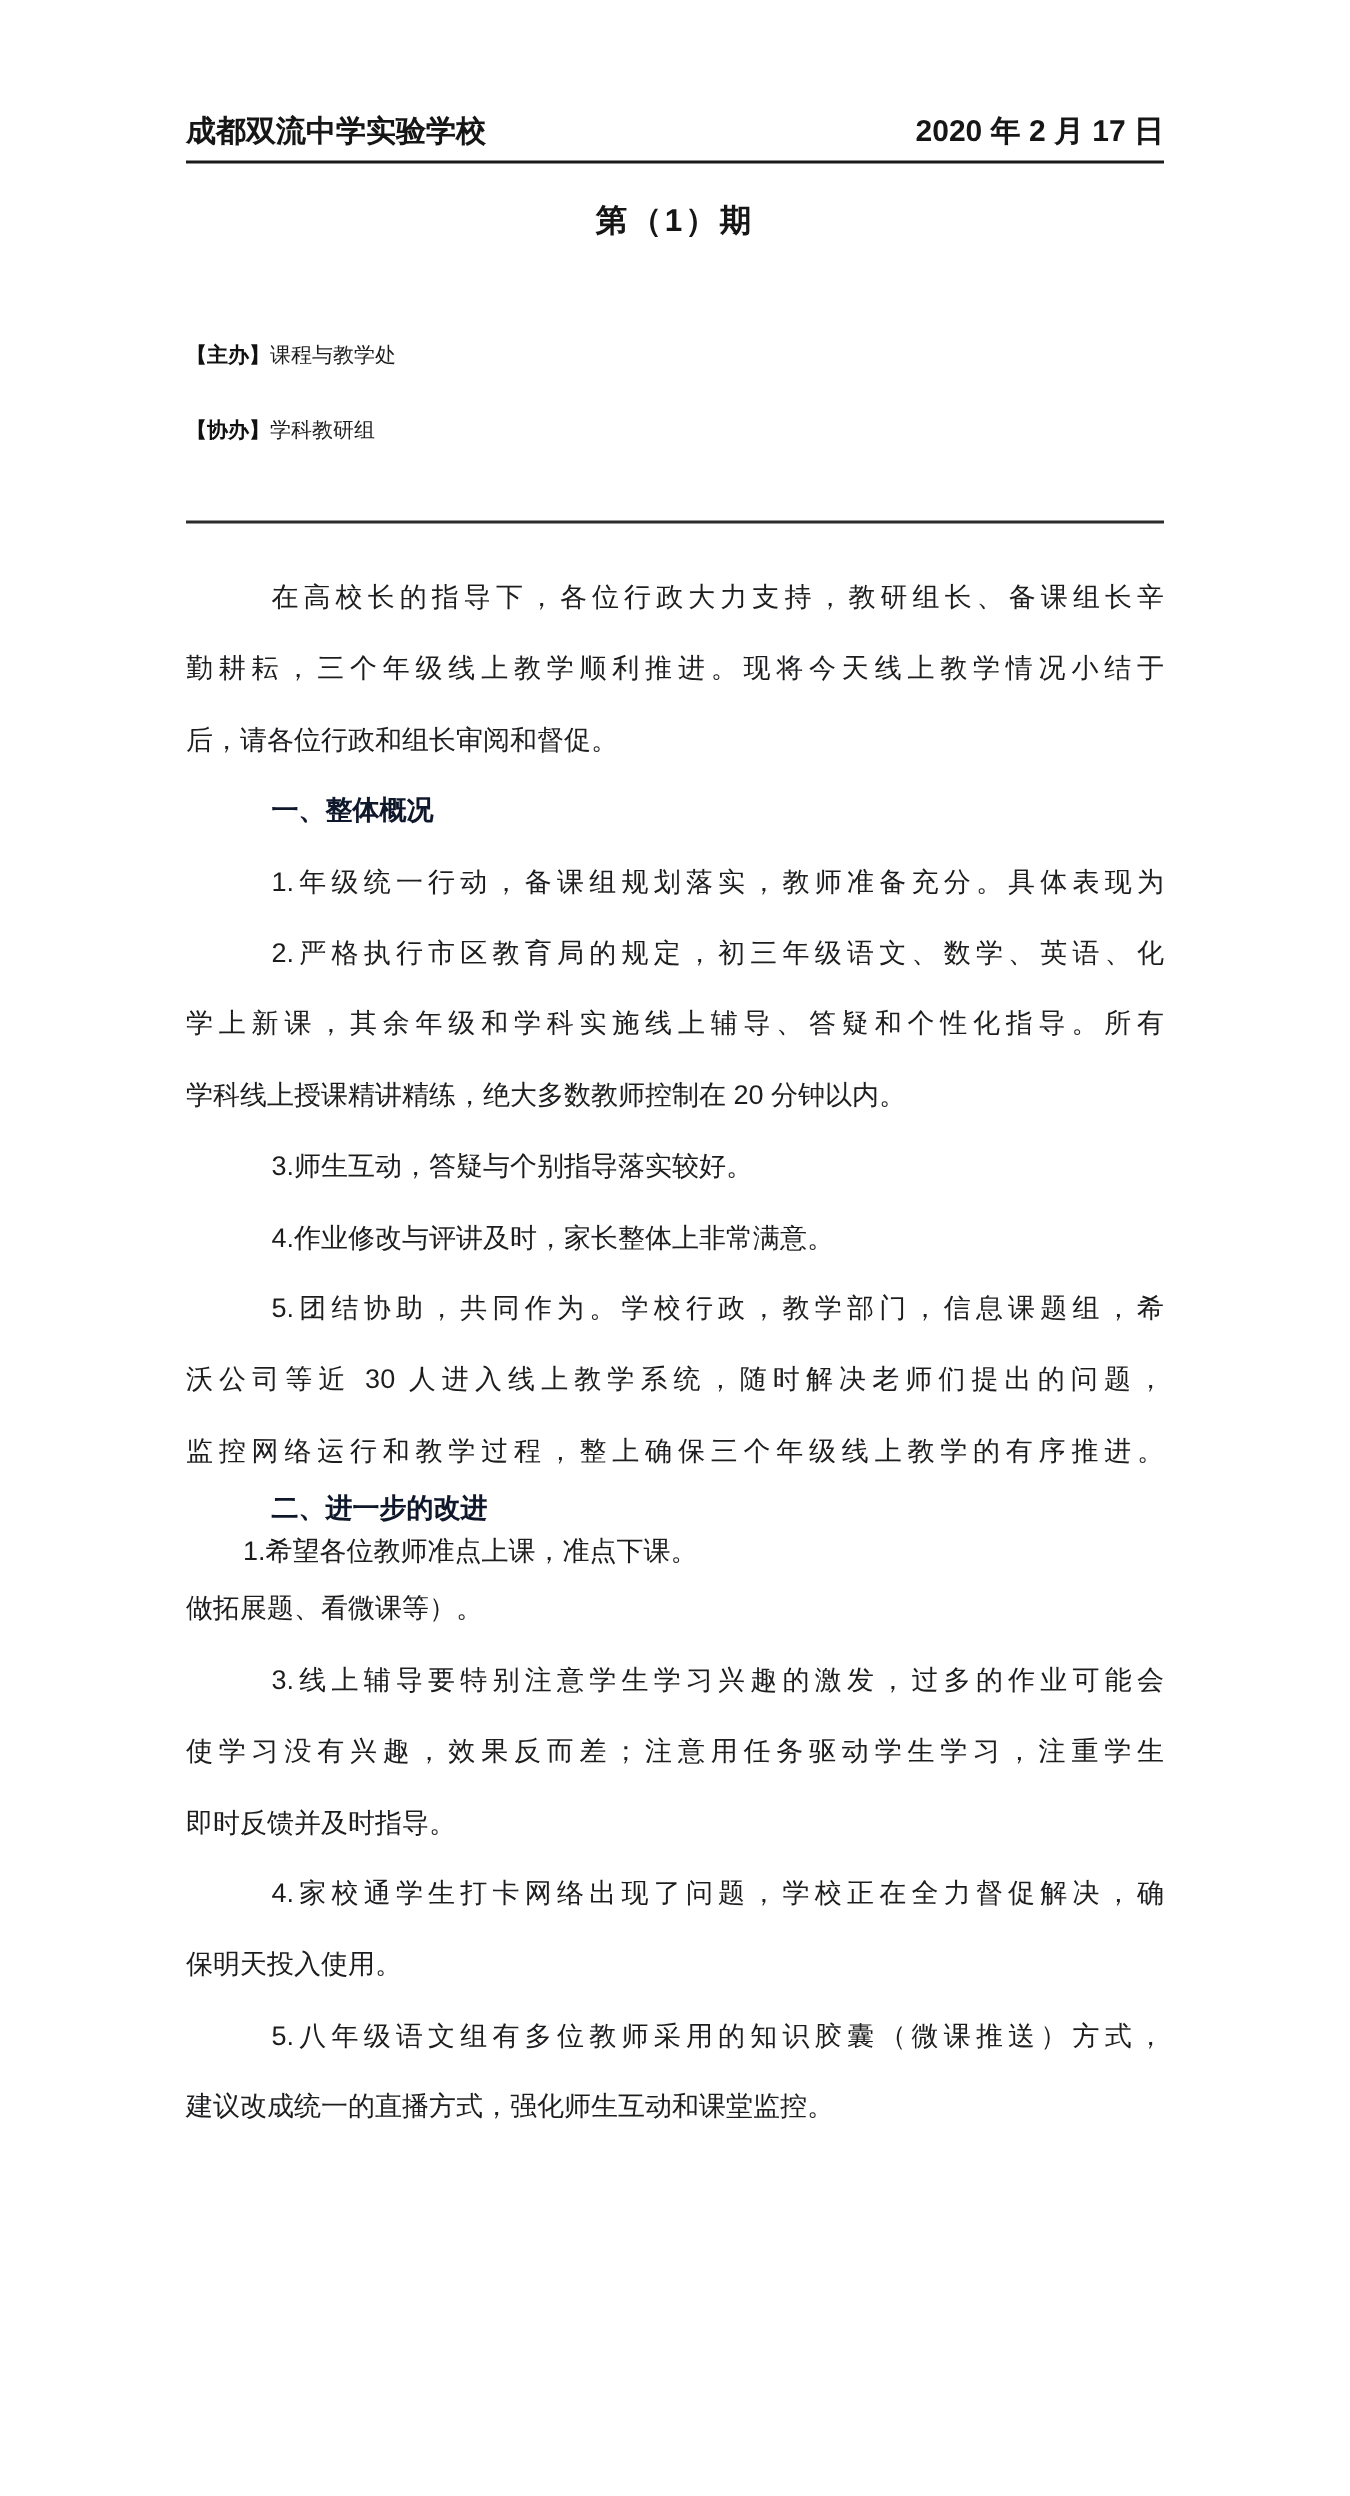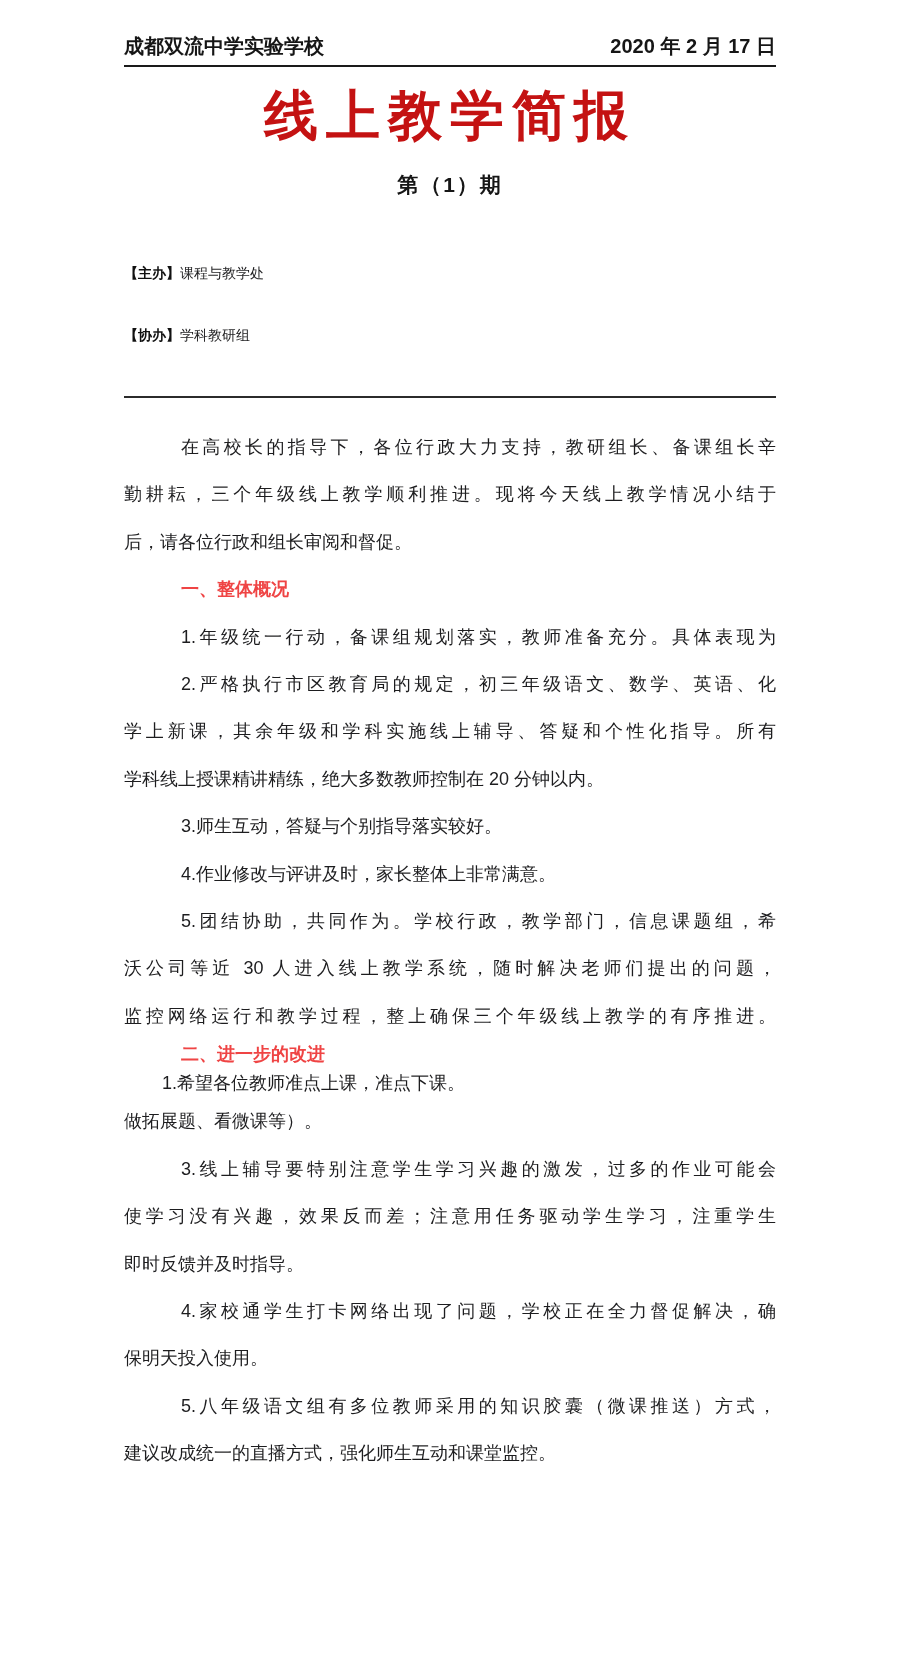--- a/index.html
+++ b/index.html
@@ -9,21 +9,21 @@
     height: 1664px;
     margin: 0 auto;
     background: #ffffff;
     box-sizing: border-box;
     padding: 0 124px;
     font-family: "Liberation Sans", "DejaVu Sans", sans-serif;
     color: #1d1d1f;
     overflow: hidden;
   }
   .header-row {
-    padding-top: 34px;
+    padding-top: 76px;
     display: flex;
     justify-content: space-between;
     align-items: flex-start;
     font-size: 20px;
     font-weight: 700;
     line-height: 24px;
     color: #161616;
   }
   .header-rule {
     margin-top: 7px;
@@ -47,54 +47,53 @@
     font-weight: 700;
     letter-spacing: 2px;
     color: #161616;
   }
   .organizers { margin-top: 56px; }
   .org-row {
     font-size: 14px;
     line-height: 34px;
     color: #1d1d1f;
   }
-  .org-row + .org-row { margin-top: 28px; }
+  .org-row + .org-row { margin-top: 16px; }
   .org-label { font-weight: 700; color: #111; }
   .section-divider {
     margin-top: 44px;
     border: none;
     border-top: 2px solid #2b2b2b;
   }
   .doc-body { margin-top: 26px; }
   .line {
     font-size: 18px;
     line-height: 47.4px;
     white-space: nowrap;
     color: #1d1d1f;
   }
   .line.full {
     white-space: normal;
     text-align: justify;
     text-align-last: justify;
   }
   .line.indent { padding-left: 57px; }
   .line.indent-sm { padding-left: 38px; }
-  .line.bold { font-weight: 700; color: #ef4444; }
+  .line.bold { font-weight: 700; color: #0f172a; }
   .line.tight { line-height: 29px; }
 </style>
 </head>
 <body>
 
 <div class="page">
   <div class="header-row">
     <span>成都双流中学实验学校</span>
     <span>2020 年 2 月 17 日</span>
   </div>
   <hr class="header-rule">
-  <div class="doc-title">线上教学简报</div>
   <div class="issue">第（1）期</div>
   <div class="organizers">
     <div class="org-row">
       <span class="org-label">【主办】</span><span>课程与教学处</span>
     </div>
     <div class="org-row">
       <span class="org-label">【协办】</span><span>学科教研组</span>
     </div>
   </div>
   <hr class="section-divider">

